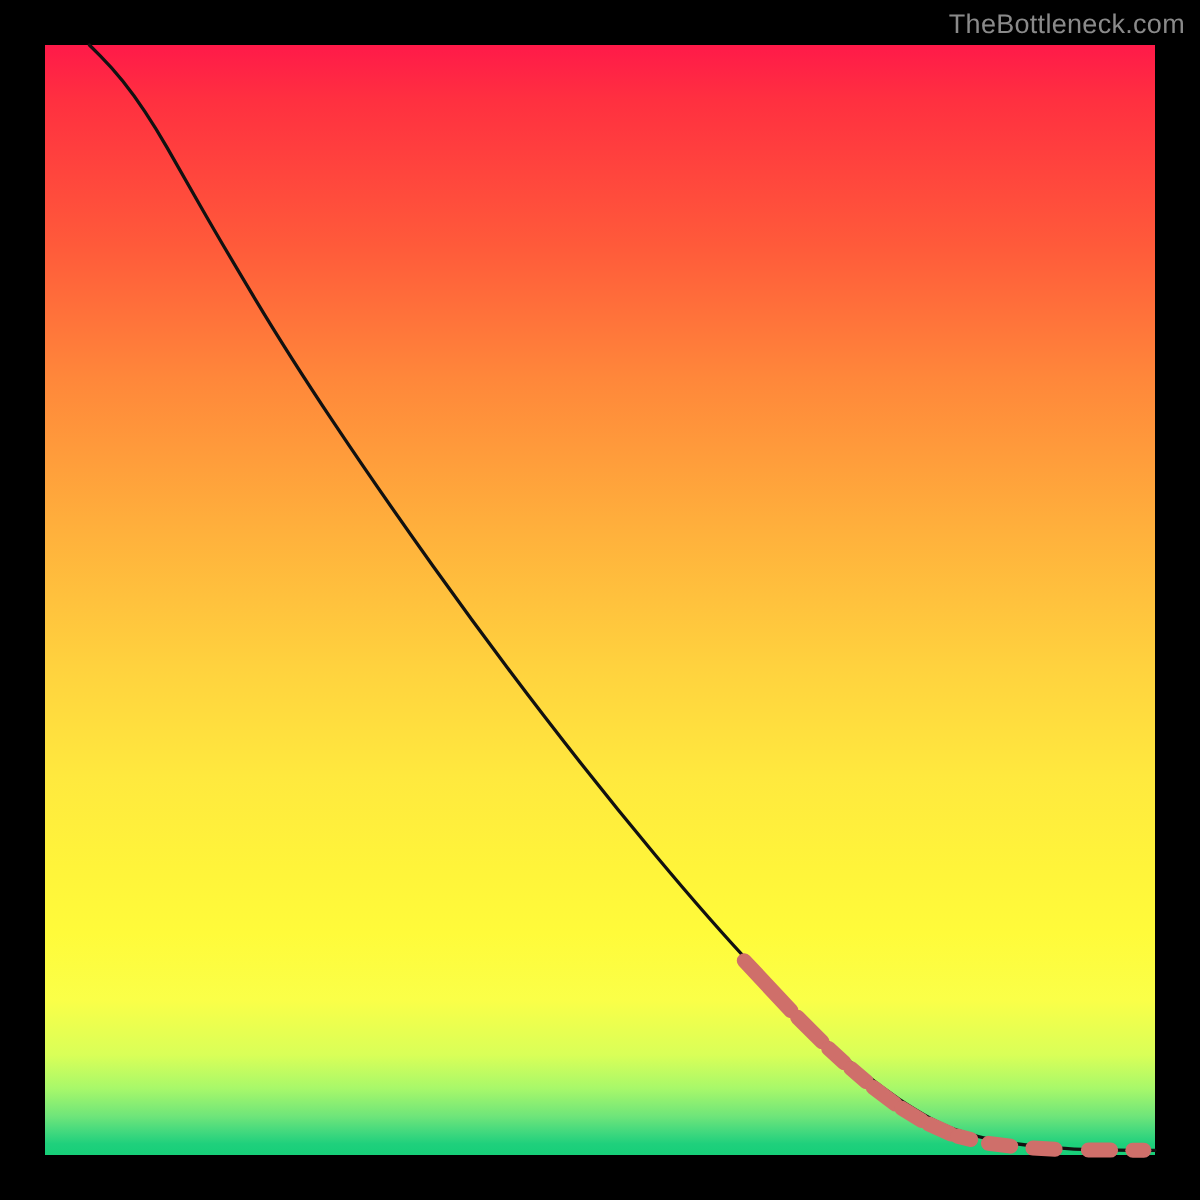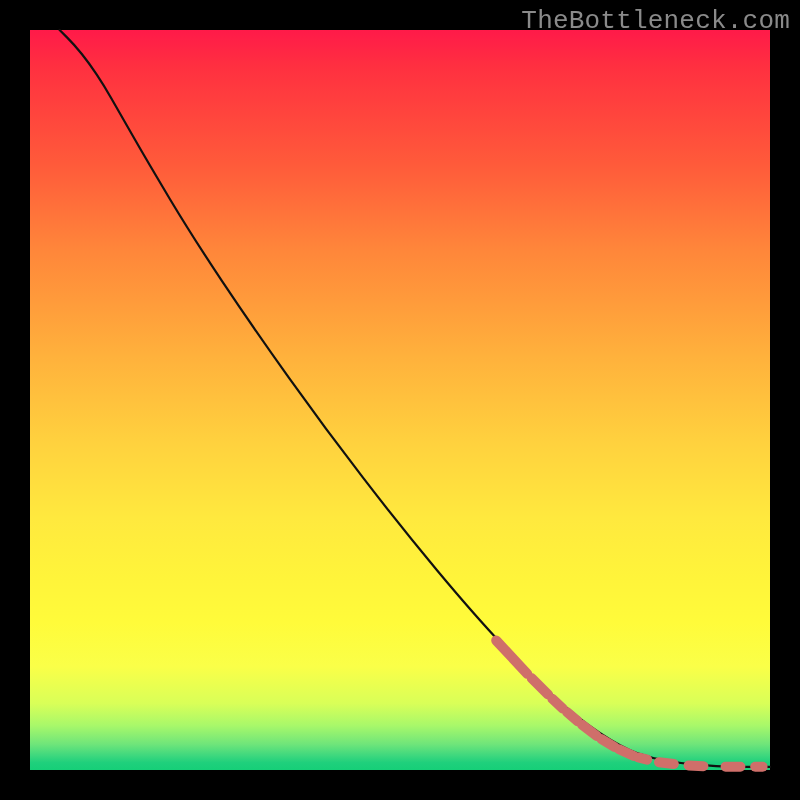--- a/index.html
+++ b/index.html
@@ -32,22 +32,22 @@
       #6fe57a 96.5%,
       #3fd87e 98%,
       #1fd07c 99%,
       #16cf78 100%
     );
   }
   .watermark {
     position: absolute;
     top: 6px;
     right: 10px;
-    font-family: Liberation Mono, monospace;
-    font-size: 26px;
+    font-family: Liberation Sans, sans-serif;
+    font-size: 18px;
     color: #8a8a8a;
     letter-spacing: 0.2px;
     user-select: none;
   }
   svg.plot {
     position: absolute;
     left: 0;
     top: 0;
     width: 740px;
     height: 740px;

